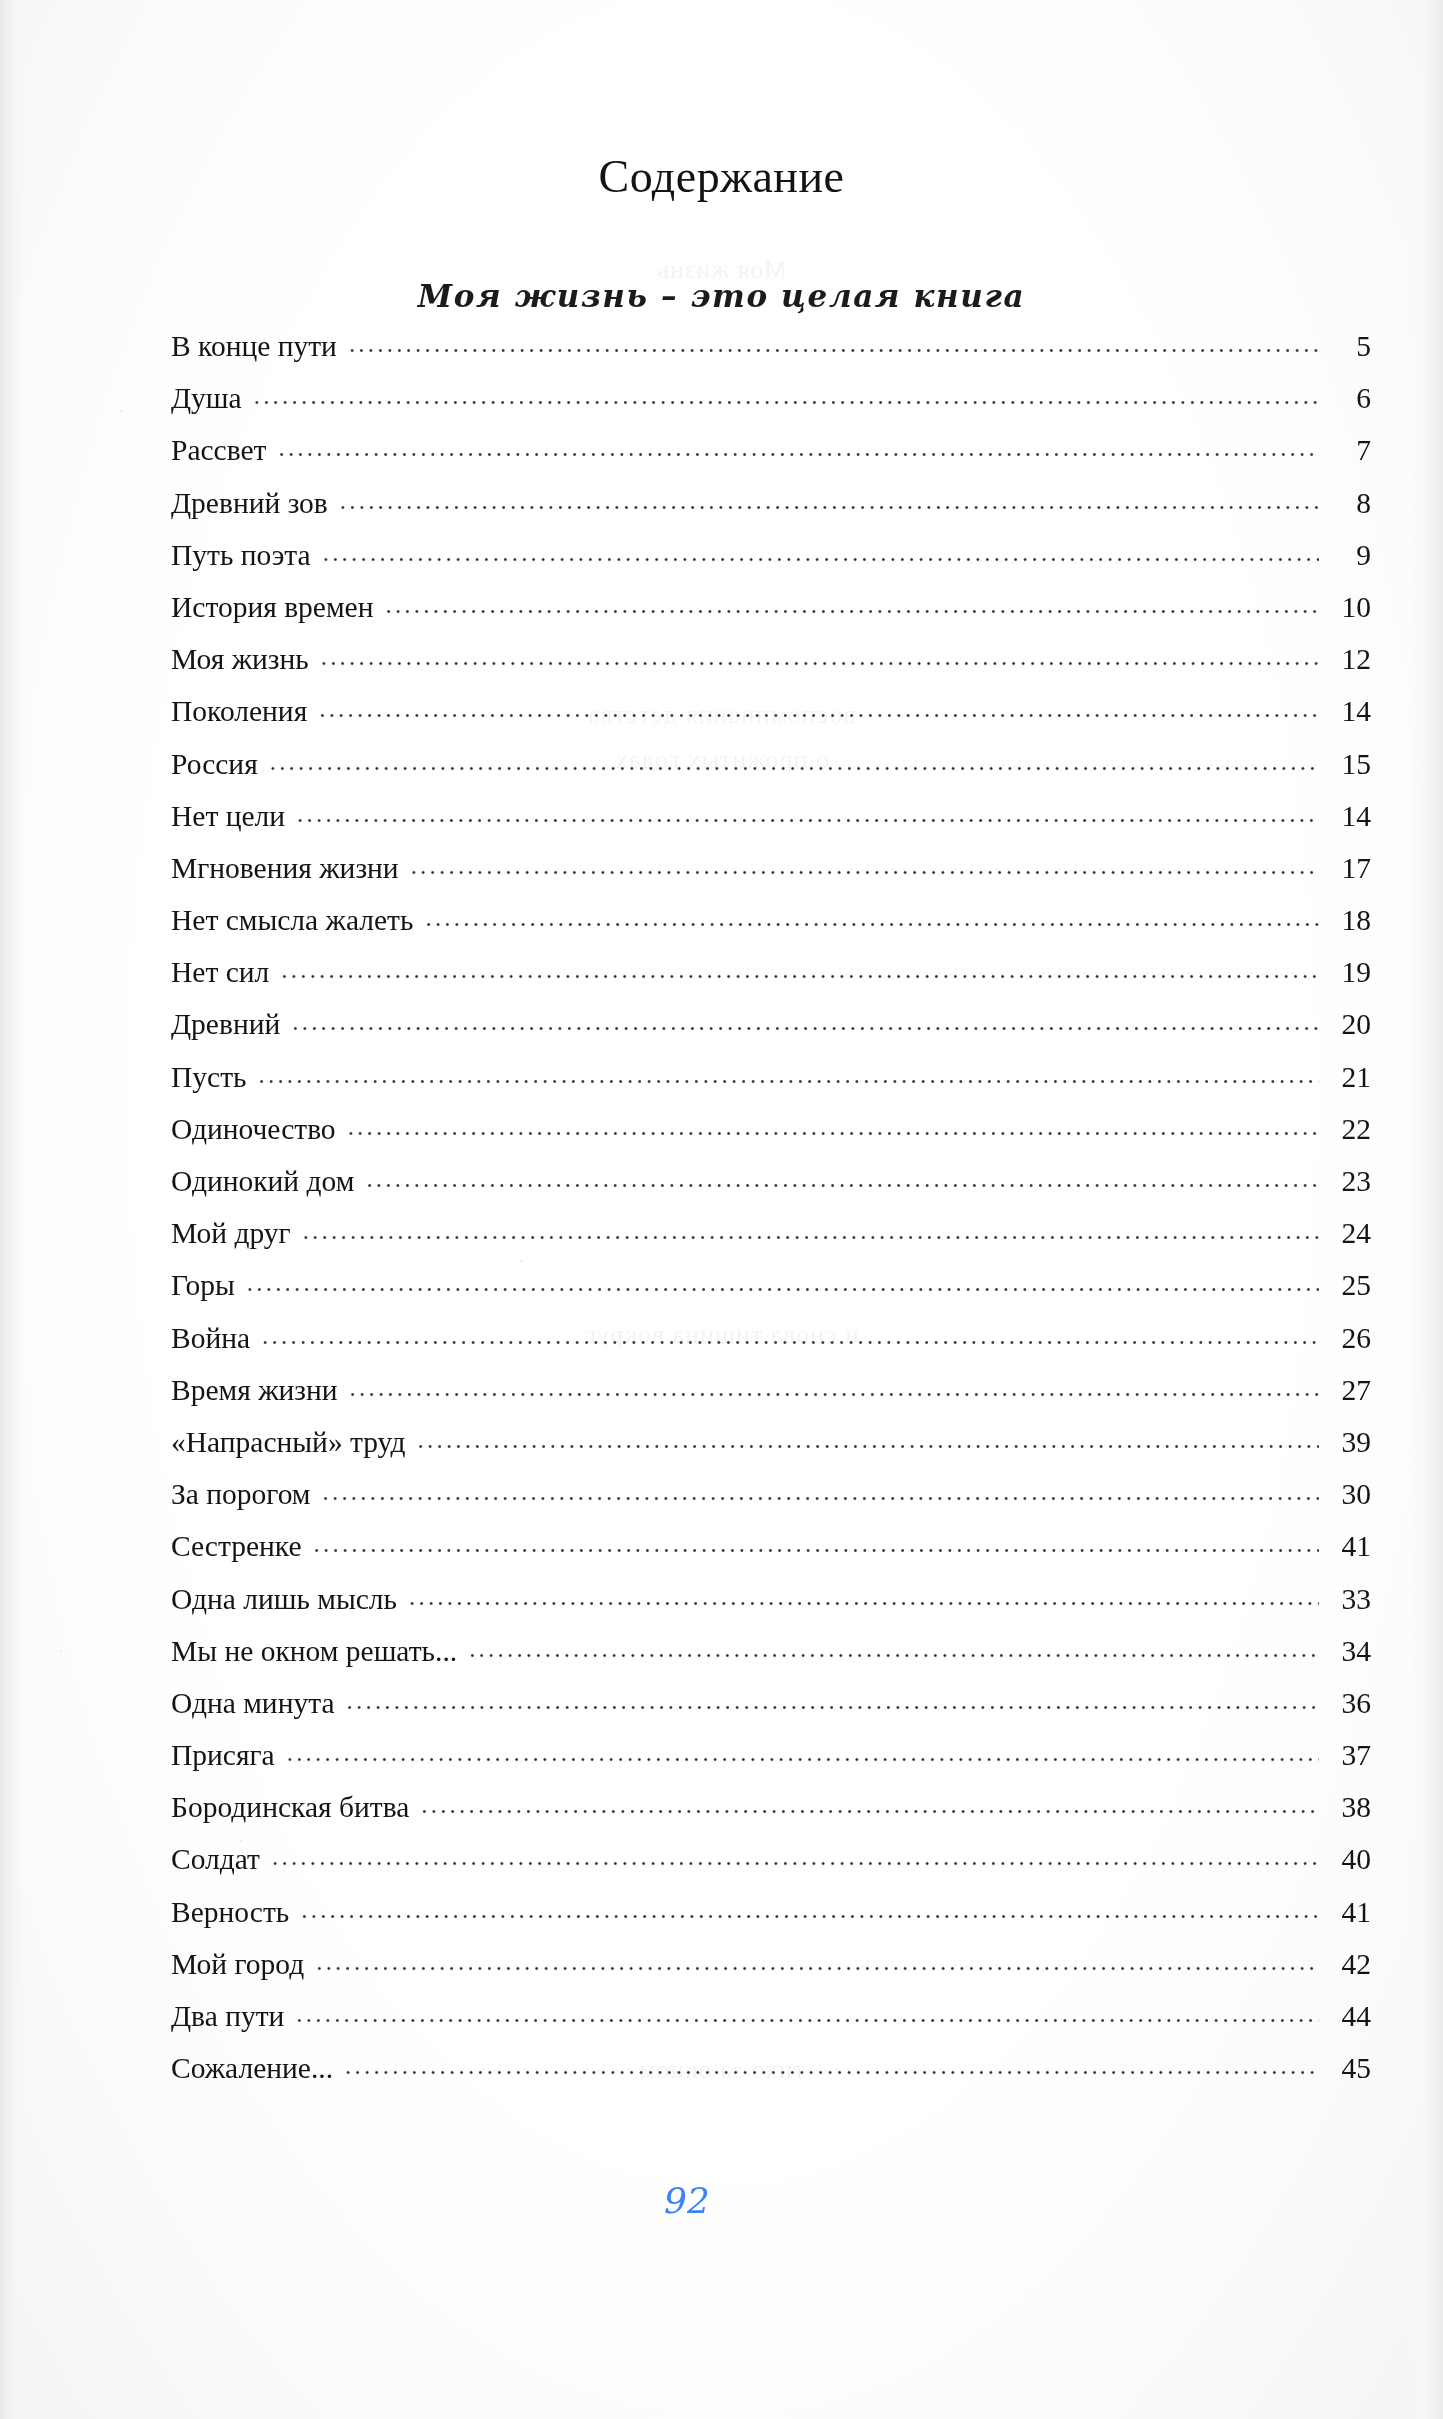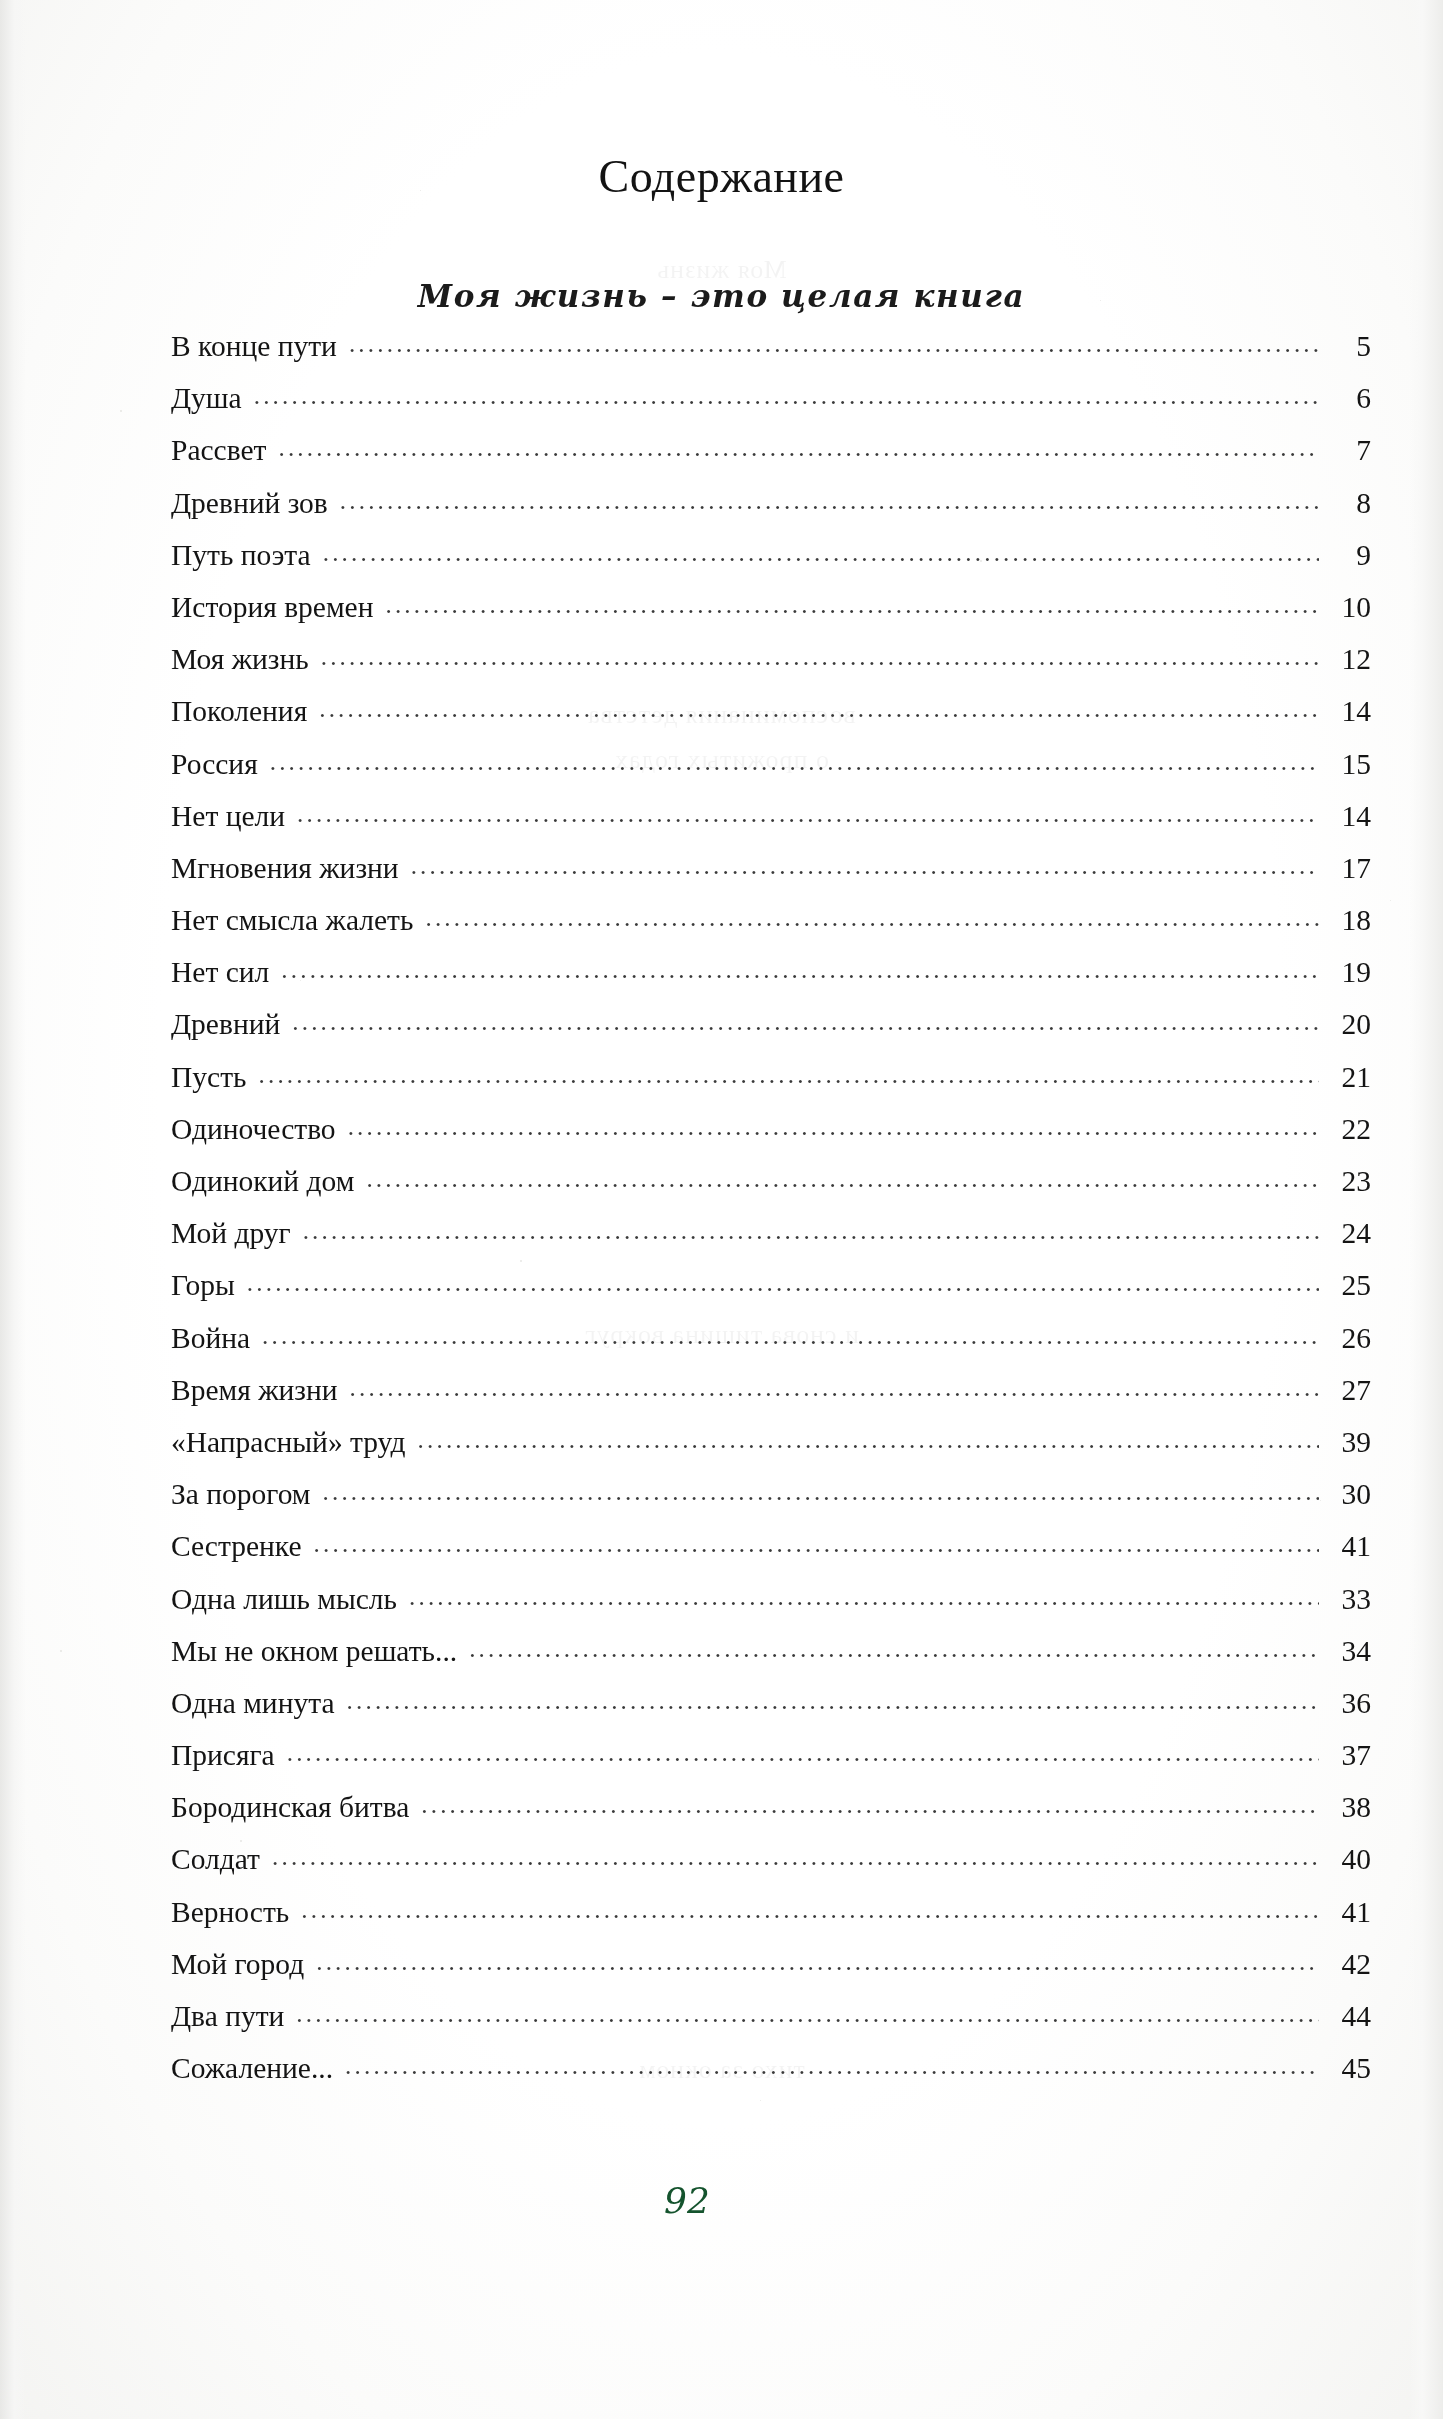--- a/index.html
+++ b/index.html
@@ -134,21 +134,21 @@
 
   .folio {
     position: absolute;
     top: 2180px;
     left: 0;
     width: 1374px;
     text-align: center;
     font-size: 36px;
     font-style: italic;
     font-family: "DejaVu Serif", serif;
-    color: #14532d;
+    color: #3b82f6;
   }
 
   
   .speckle {
     position: absolute;
     border-radius: 50%;
     background: #cfcfcb;
     opacity: 0.5;
     pointer-events: none;
   }

